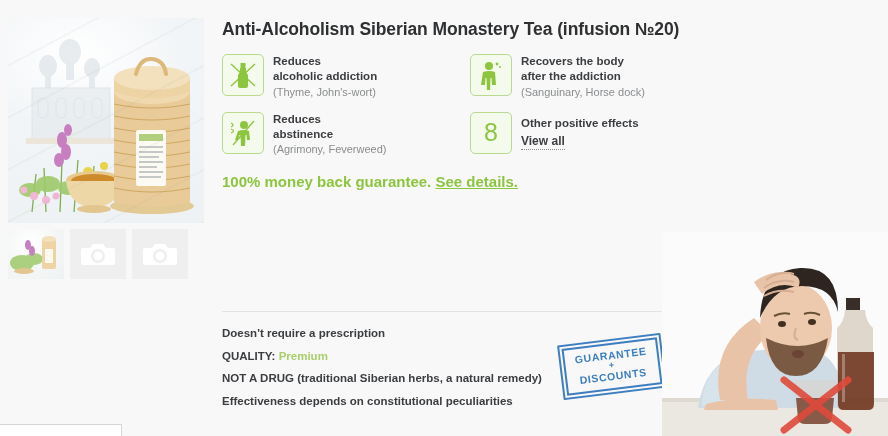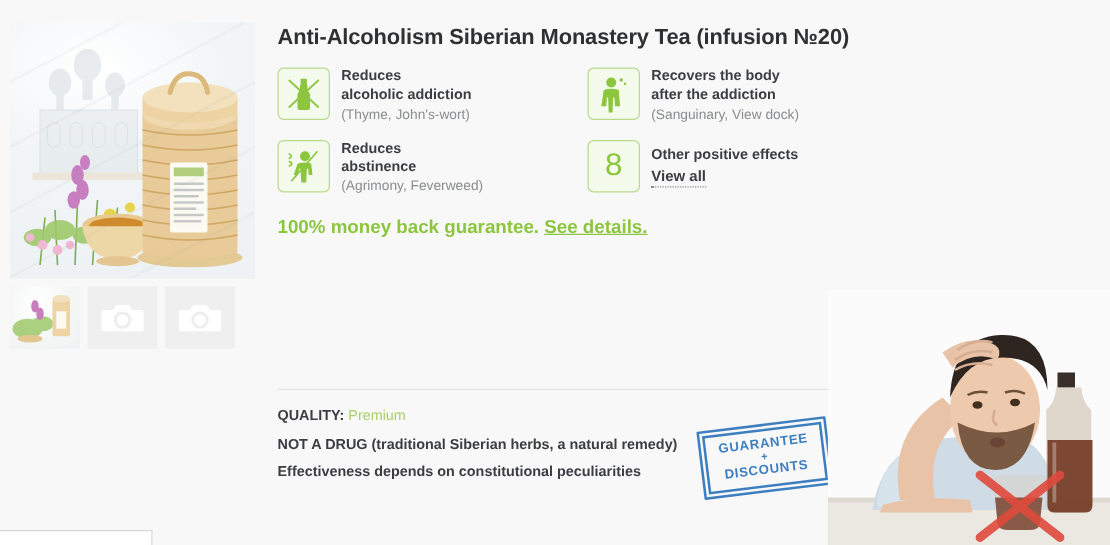--- a/index.html
+++ b/index.html
@@ -82,21 +82,21 @@
   .guarantee .lnk { text-decoration: underline; cursor: pointer; color: #8cc63f; }
 
   .divider {
     position: absolute; left: 222px; top: 311px; width: 468px; height: 1px;
     background: #e3e3e3;
   }
 
   .facts { position: absolute; left: 222px; top: 328px; width: 400px; }
   .fact { font-size: 11.5px; color: #3b3d40; font-weight: bold; line-height: 1; margin-bottom: 11px; }
   .fact .val-stock { color: #f08a80; font-weight: bold; }
-  .fact .val-premium { color: #a9cf6b; font-weight: normal; }
+  .fact .val-premium { color: #a9cf6b; font-weight: bold; }
 
   
   .stamp {
     position: absolute; left: 560px; top: 339px;
     transform: rotate(-7deg);
     border: 2px solid #3d7ebf; padding: 2px; border-radius: 1px;
   }
   .stamp-in {
     border: 2px solid #3d7ebf; padding: 4px 10px 5px;
     text-align: center; color: #3d7ebf;
@@ -276,21 +276,21 @@
               <circle cx="13" cy="6" r="4"></circle>
               <path d="M7 12 q6 -2 12 0 l1 13 h-4 l-.5 -7 h-1 l-.5 14 h-3 l-.5 -14 h-1 l-.5 7 h-4 z"></path>
               <circle cx="21" cy="4" r="1.4"></circle>
                 <circle cx="24" cy="7" r="1"></circle>
             </g>
           </svg>
         </div>
         <div class="btext">
           <div class="bline">Recovers the body</div>
           <div class="bline">after the addiction</div>
-          <div class="bsub">(Sanguinary, View dock)</div>
+          <div class="bsub">(Sanguinary, Horse dock)</div>
         </div>
       </div>
 
       <div class="benefit">
         <div class="bicon">
           <svg width="30" height="30" viewBox="0 0 30 30">
             <g fill="#8cc63f">
               <circle cx="16" cy="7" r="4"></circle>
               <path d="M10 13 q6 -2 11 0 l1 9 h-3 l-.5 -5 h-1 l-.5 11 h-4 l-.5 -11 h-1 l-1.5 5 h-3 z"></path>
             </g>
@@ -323,20 +323,23 @@
     <div class="guarantee">
       <span>100% money back guarantee.</span>
       <span class="lnk">See details.</span>
     </div>
   </div>
 
   <div class="divider"></div>
 
   <div class="facts">
     <div class="fact">
+      <span>Doesn't require a prescription</span>
+    </div>
+    <div class="fact">
       <span>QUALITY:</span>
       <span class="val-premium">Premium</span>
     </div>
     <div class="fact">
       <span>NOT A DRUG (traditional Siberian herbs, a natural remedy)</span>
     </div>
     <div class="fact">
       <span>Effectiveness depends on constitutional peculiarities</span>
     </div>
   </div>

